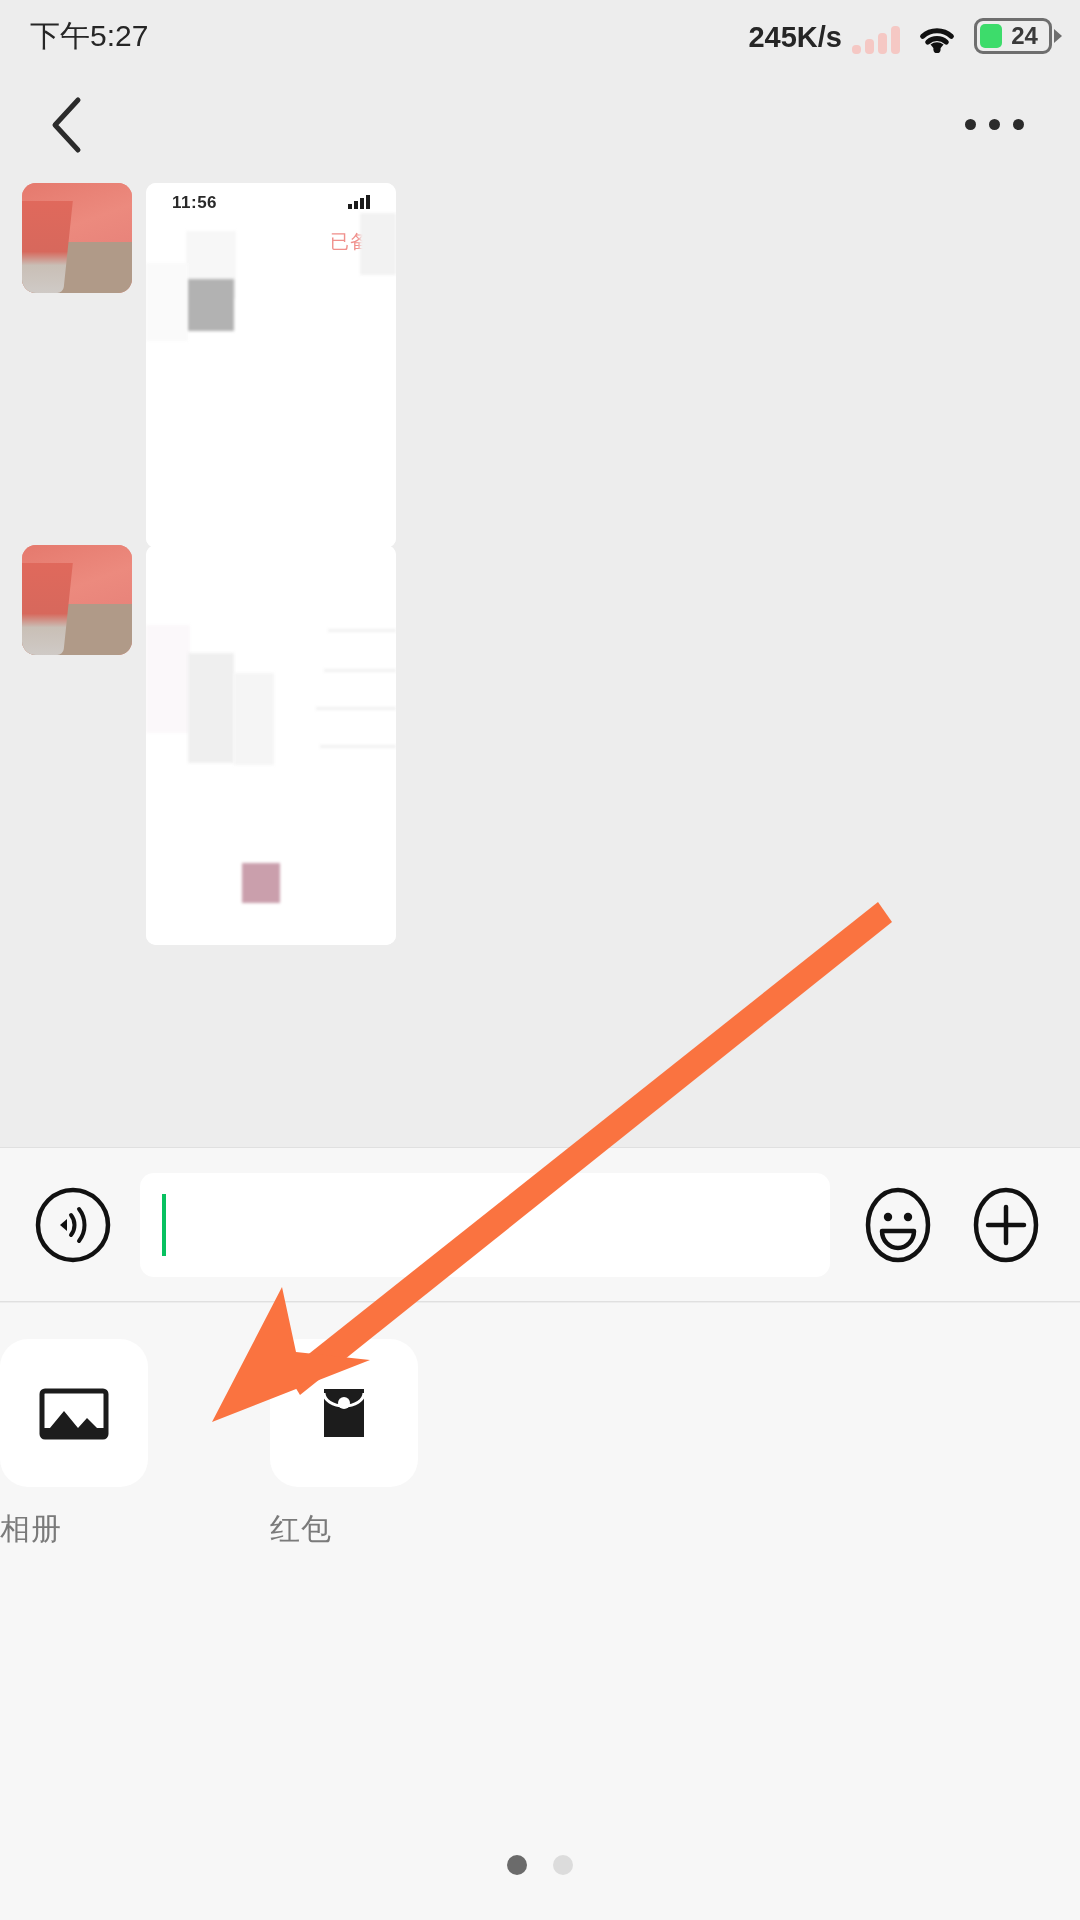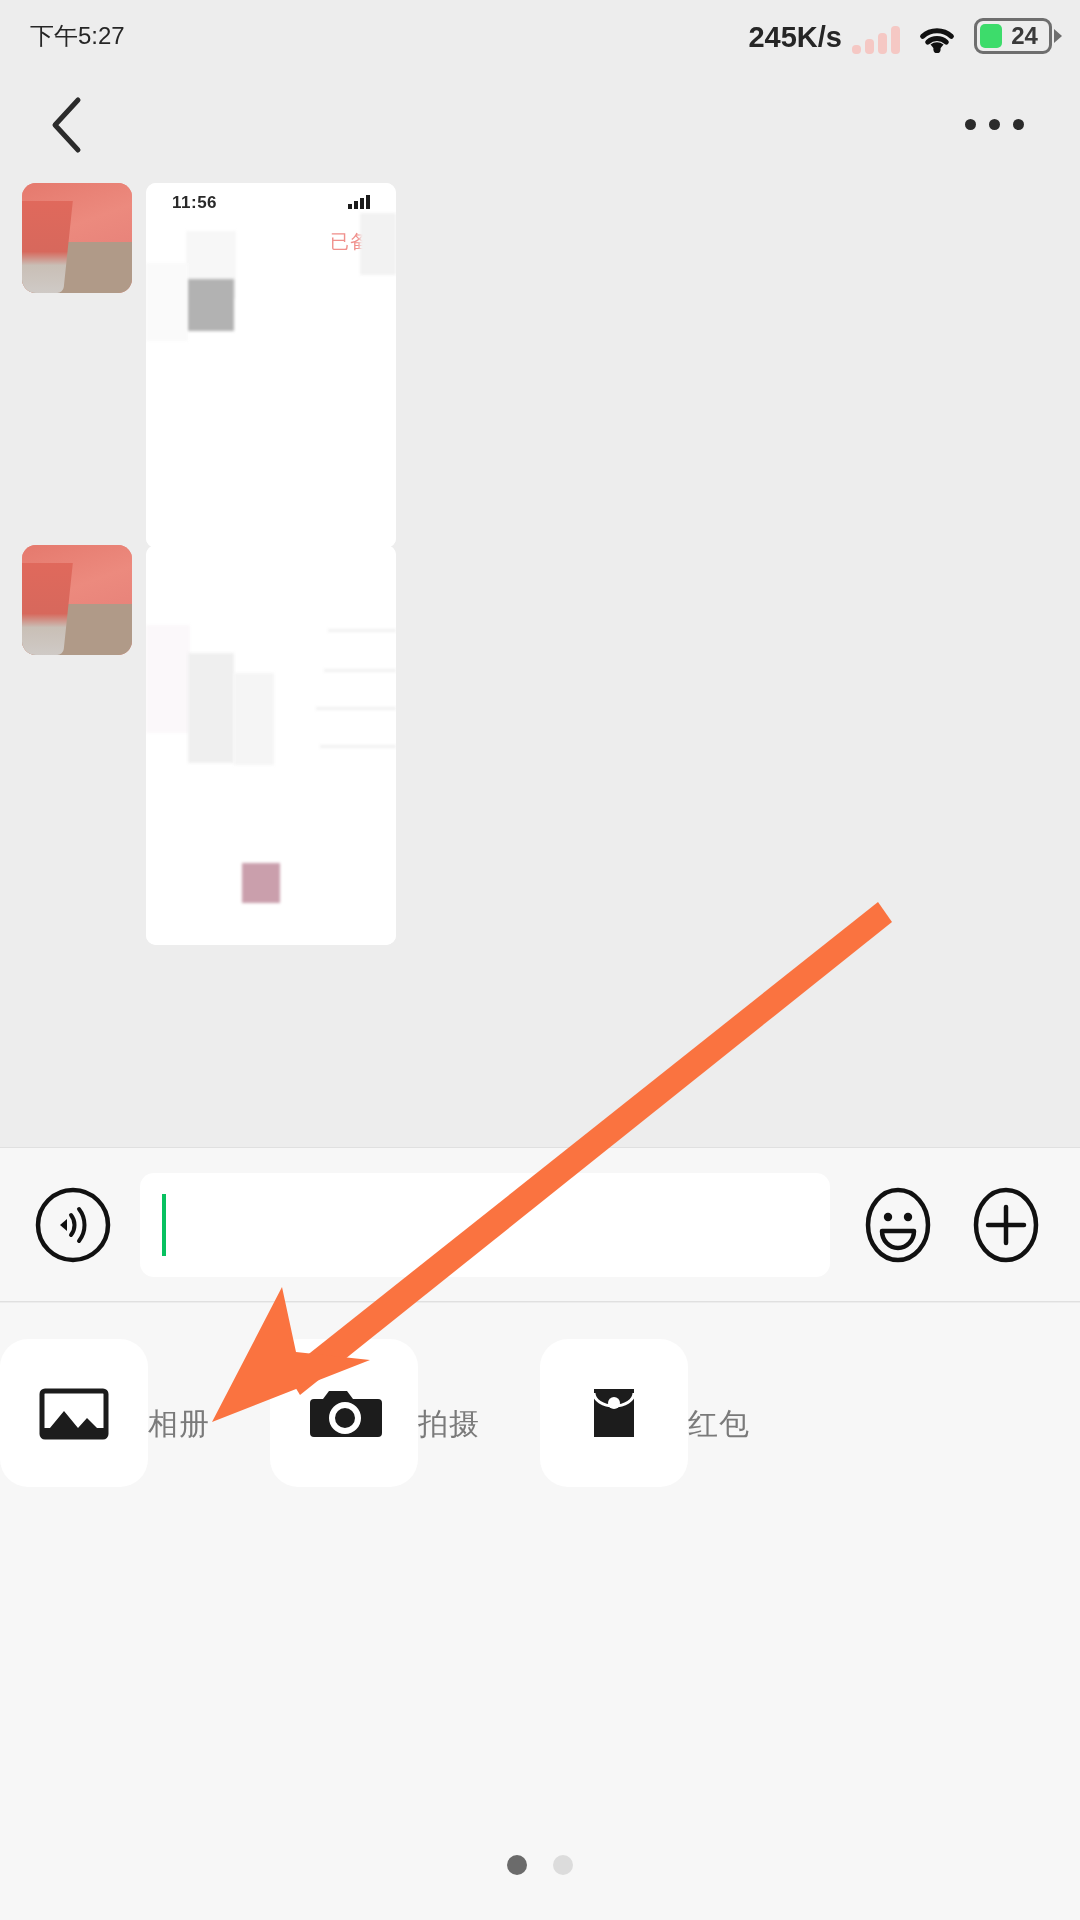--- a/index.html
+++ b/index.html
@@ -10,21 +10,21 @@
     overflow:hidden;
   }
   #screen { position:relative; width:1080px; height:1920px; background:#ededed; }
 
   
   .statusbar{
     position:absolute; left:0; top:0; width:1080px; height:72px;
     display:flex; align-items:center; justify-content:space-between;
     padding:0 28px 0 30px; background:#ededed;
   }
-  .sb-time{ font-size:24px; color:#262626; letter-spacing:0px; font-weight:400; }
+  .sb-time{ font-size:30px; color:#262626; letter-spacing:0px; font-weight:400; }
   .sb-right{ display:flex; align-items:flex-end; gap:0px; }
   .sb-net{ font-size:29px; color:#262626; font-weight:600; margin-right:10px; }
   .sb-signal{ display:flex; align-items:flex-end; gap:4px; height:28px; margin-right:18px;}
   .sb-signal i{ display:block; width:9px; background:#f5c8c4; border-radius:4px; }
   .sb-signal i:nth-child(1){ height:9px; }
   .sb-signal i:nth-child(2){ height:15px; }
   .sb-signal i:nth-child(3){ height:21px; }
   .sb-signal i:nth-child(4){ height:28px; }
   .sb-wifi{ width:38px; height:28px; margin-right:18px; display:flex; align-items:center; }
   .sb-batt{
@@ -132,21 +132,21 @@
 
   
   .panel{
     position:absolute; left:0; top:1303px; width:1080px; height:617px;
     background:#f7f7f7;
   }
   .grid{
     position:absolute; left:0; top:36px; width:1080px;
     display:grid; grid-template-columns:repeat(4,1fr); row-gap:34px;
   }
-  .cell{ display:flex; flex-direction:row; align-items:center; cursor:pointer; }
+  .cell{ display:flex; flex-direction:column; align-items:flex-start; cursor:pointer; }
   .tile{
     width:148px; height:148px; background:#ffffff; border-radius:28px;
     display:flex; align-items:center; justify-content:center;
   }
   .cell-label{
     margin-top:22px; font-size:30px; color:#7a7a7a; letter-spacing:1px;
   }
   .dots{
     position:absolute; left:0; bottom:45px; width:1080px;
     display:flex; align-items:center; justify-content:center; gap:26px;
@@ -287,29 +287,20 @@
         <div class="tile">
           <svg width="80" height="80" viewBox="0 0 80 80">
             <rect x="8" y="18" width="64" height="46" rx="3" fill="none" stroke="#1c1c1c" stroke-width="5"></rect>
             <path d="M11 61 L30 38 L44 55 L53 45 L69 61 Z" fill="#1c1c1c"></path>
             <rect x="8" y="55" width="64" height="9" fill="#1c1c1c"></rect>
           </svg>
         </div>
         <div class="cell-label">相册</div>
       </div>
 
-      <div class="cell">
-        <div class="tile">
-          <svg width="80" height="80" viewBox="0 0 80 80">
-            <path d="M6 26 h13 l6 -8 h18 l6 8 h25 a4 4 0 0 1 4 4 v30 a4 4 0 0 1 -4 4 h-64 a4 4 0 0 1 -4 -4 v-30 a4 4 0 0 1 4 -4 z" fill="#1c1c1c"></path>
-            <circle cx="41" cy="45" r="13" fill="none" stroke="#ffffff" stroke-width="6"></circle>
-          </svg>
-        </div>
-        <div class="cell-label">拍摄</div>
-      </div>
 
 
 
       <div class="cell">
         <div class="tile">
           <svg width="80" height="80" viewBox="0 0 80 80">
             <rect x="20" y="16" width="40" height="48" fill="#1c1c1c"></rect>
             <path d="M20 16 h40 v4 a20 14 0 0 1 -40 0 z" fill="#1c1c1c"></path>
             <path d="M20 20 a20 13 0 0 0 40 0" fill="none" stroke="#ffffff" stroke-width="3"></path>
             <circle cx="40" cy="30" r="6" fill="#ffffff"></circle>

